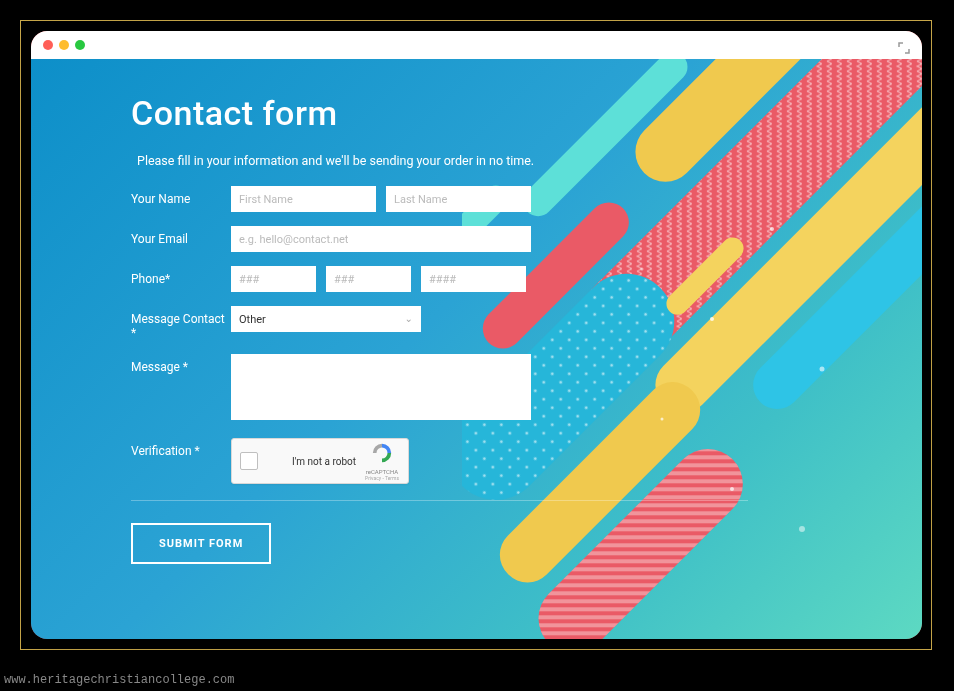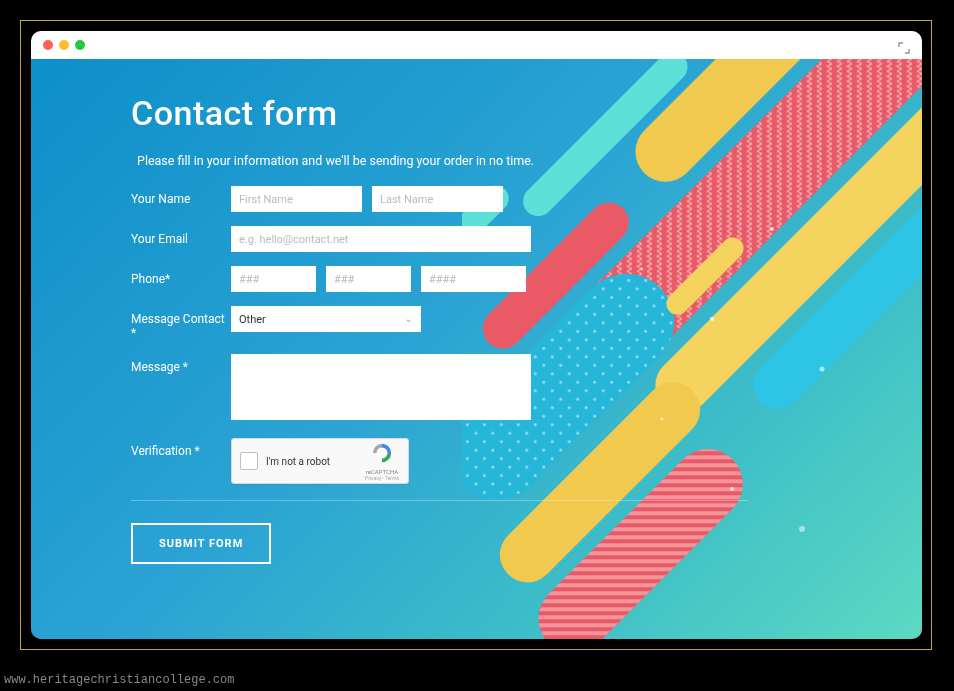--- a/index.html
+++ b/index.html
@@ -1,19 +1,19 @@
 <!DOCTYPE html>
 <html><head>
   <meta charset="utf-8">
   <style>
     * { margin:0; padding:0; box-sizing:border-box; font-family:-apple-system,BlinkMacSystemFont,"Segoe UI",Roboto,Arial,sans-serif; }
     body { background:#000; width:954px; height:691px; position:relative; }
     .frame { position:absolute; left:20px; top:20px; width:912px; height:630px; border:1px solid #c9a84a; background:#000; }
     .watermark { position:absolute; left:4px; bottom:4px; font-size:12px; color:#888;font-family:Liberation Mono, monospace; }
-    .browser-window { position:absolute; left:31px; top:31px; width:891px; height:608px; border-radius:10px; overflow:hidden; background:#b91c1c; box-shadow:0 2px 20px rgba(0,0,0,0.3); }
+    .browser-window { position:absolute; left:31px; top:31px; width:891px; height:608px; border-radius:16px; overflow:hidden; background:#b91c1c; box-shadow:0 2px 20px rgba(0,0,0,0.3); }
     .titlebar { height:28px; background:#fff; display:flex; align-items:center; padding:0 12px; position:relative; }
     .traffic-lights { display:flex; gap:6px; }
     .dot { width:10px; height:10px; border-radius:50%; }
     .dot.red { background:#ff5f57; }
     .dot.yellow { background:#febc2e; }
     .dot.green { background:#28c840; }
     .expand-icon { position:absolute; right:12px; top:8px; color:#999; cursor:pointer; }
     .viewport { position:relative; width:100%; height:calc(100% - 28px); background:linear-gradient(135deg,#0d8fc9 0%,#2ba3d4 45%,#3fc0c7 75%,#5dd9c2 100%); overflow:hidden; }
     .deco { position:absolute; right:-60px; top:-40px; width:520px; height:640px; }
     .content { position:relative; padding:34px 0 0 100px; color:#fff; z-index:2; }
@@ -21,32 +21,32 @@
     .subtitle { font-size:12.5px; margin-top:20px; margin-left:6px; }
     .form { margin-top:18px; }
     .row { display:flex; margin-bottom:14px; align-items:flex-start; }
     .label { width:100px; font-size:12px; padding-top:6px; }
     .inputs { display:flex; gap:10px; width:300px; }
     .inputs.wide { width:340px; }
     input[type=text], select, textarea {
       background:#fff; border:none; padding:6px 8px; font-size:11px; color:#333; height:26px;
     }
     input::placeholder { color:#bbb; }
-    .in-half { width:131px; }
+    .in-half { width:145px; }
     .in-full { width:300px; }
     .in-p1 { width:85px; }
     .in-p2 { width:85px; }
     .in-p3 { width:105px; }
     .select-wrap { position:relative; width:190px; }
     select { width:190px; appearance:none; -webkit-appearance:none; padding-right:16px; }
     .sel-caret { position:absolute; right:8px; top:7px; pointer-events:none; color:#aaa; font-size:10px; }
     textarea { width:300px; height:66px; resize:none; }
     .recaptcha { background:#f9f9f9; border:1px solid #d8d8d8; border-radius:3px; width:178px; height:46px; display:flex; align-items:center; padding:0 8px; gap:8px; box-shadow:0 1px 2px rgba(0,0,0,0.06); }
     .rc-check { width:18px; height:18px; border:1.5px solid #bfbfbf; border-radius:2px; background:#fff; cursor:pointer; }
-    .rc-label { font-size:10px; color:#333; flex:1; }
+    .rc-label { font-size:10px; color:#333; flex:1;text-align:right; }
     .rc-badge { width:36px; text-align:center; }
     .rc-logo { width:24px; height:22px; margin:0 auto; }
     .rc-brand { font-size:6px; color:#888; }
     .rc-terms { font-size:5px; color:#aaa; }
     .hr { border:0; border-top:1px solid rgba(255,255,255,0.3); width:78%; margin:16px 0 22px 0; }
     .submit { border:2px solid #fff; background:transparent; color:#fff; font-weight:700; font-size:11px; letter-spacing:1px; padding:12px 26px; cursor:pointer; }
   </style>
 </head>
 <body>
 

